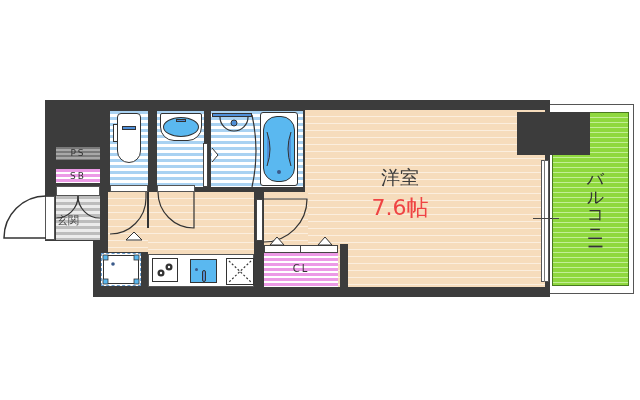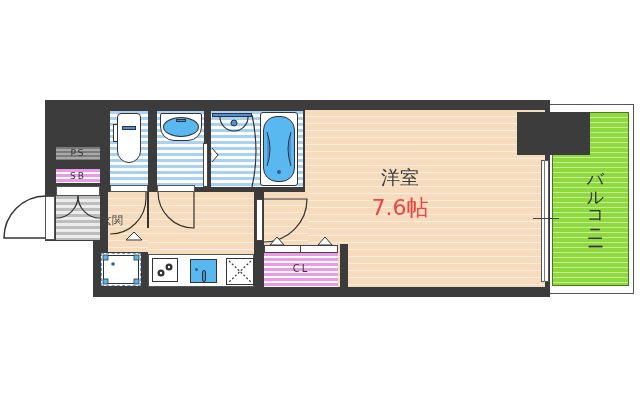--- a/index.html
+++ b/index.html
@@ -32,21 +32,21 @@
 
 <div class="abs wall" style="left:517px; top:112px; width:73px; height:43px;"></div>
 <div class="abs wall" style="left:340px; top:244px; width:8px; height:43px;"></div>
 
 <div class="abs" style="left:541px; top:160px; width:8px; height:122px; background:#fff; border:1px solid #555;"></div>
 <div class="abs" style="left:544px; top:160px; width:1px; height:122px; background:#777;"></div>
 <div class="abs" style="left:533px; top:218px; width:26px; height:1px; background:#444;"></div>
 
 <div class="abs floor-gray" style="left:56px; top:196px; width:44px; height:44px;"></div>
 <div class="abs" style="left:56px; top:186px; width:44px; height:10px; background:#fff; border:1px solid #555;"></div>
-<div class="abs label" style="left:56px; top:213px; width:24px; font-size:11px; color:#444;margin-left:44px;">玄関</div>
+<div class="abs label" style="left:56px; top:213px; width:24px; font-size:11px; color:#444;">玄関</div>
 
 <div class="abs" style="left:45px; top:196px; width:10px; height:44px; background:#fff; border:1px solid #555;"></div>
 <svg style="left:0; top:195px;" width="50" height="46">
   <path d="M46 1 A42 42 0 0 0 4 43 L46 43" fill="none" stroke="#333" stroke-width="1.5"></path>
 </svg>
 
 <svg style="left:56px; top:196px;" width="44" height="30">
   <path d="M22 0 A22 22 0 0 1 0 22" fill="none" stroke="#333" stroke-width="1.2"></path>
   <path d="M22 0 A22 22 0 0 0 44 22" fill="none" stroke="#333" stroke-width="1.2"></path>
 </svg>

